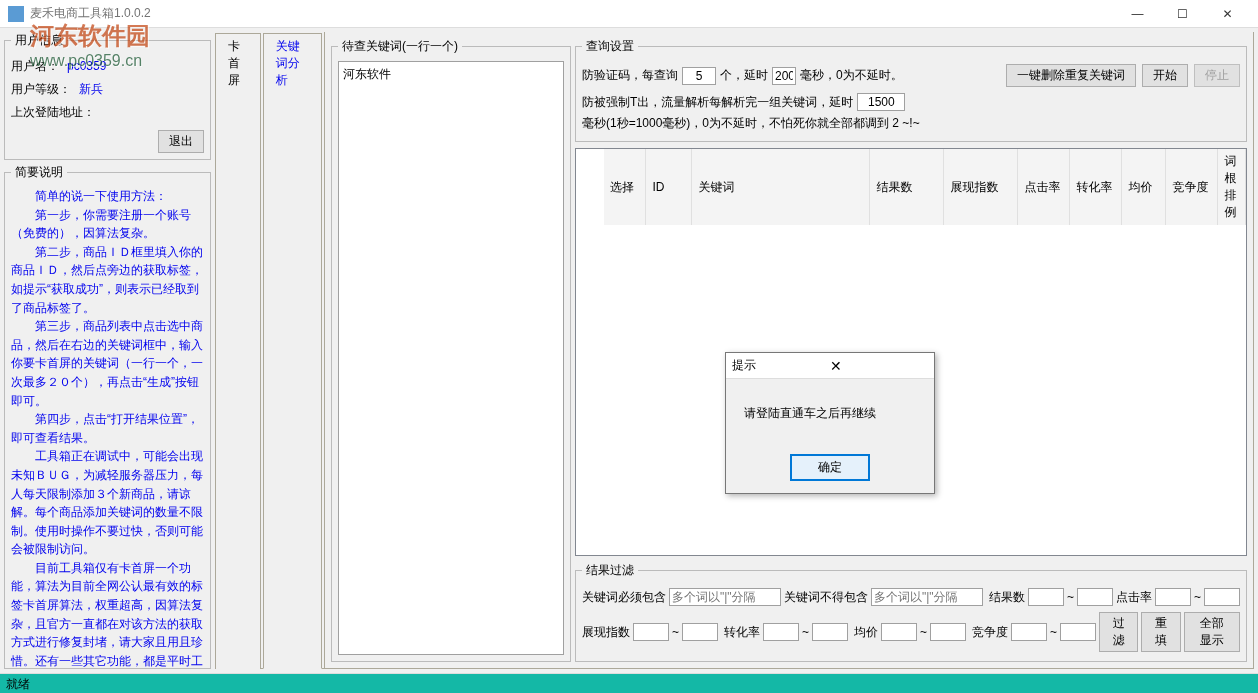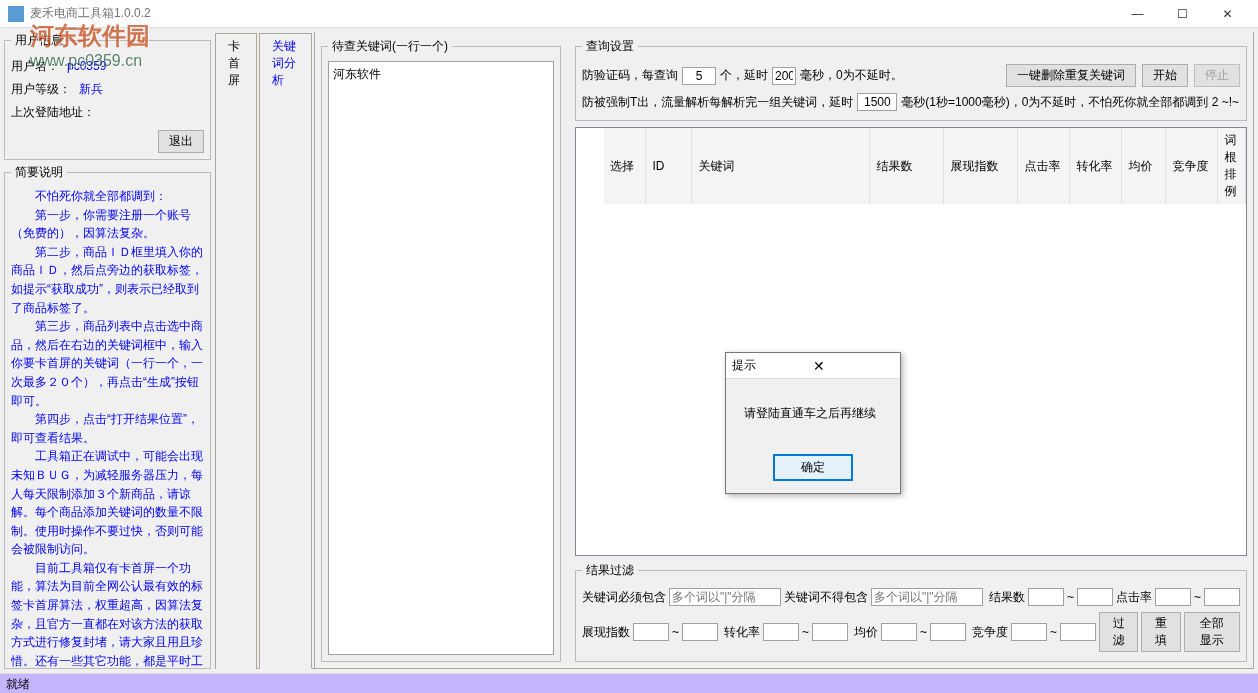--- a/index.html
+++ b/index.html
@@ -34,44 +34,44 @@
     .instructions { flex: 1; overflow-y: auto; }
     .instructions .text { color: #0000ee; line-height: 1.55; font-size: 12px; }
     .instructions .text p { text-indent: 2em; margin: 0; }
     
     .main { flex: 1; padding: 4px 4px 4px 0; display: flex; flex-direction: row; }
     
     .tabs { display: flex; border-bottom: 1px solid #aca899; background: #f0f0f0; }
     .tab { padding: 4px 12px; border: 1px solid #aca899; border-bottom: none; margin-right: 2px; background: #f0f0f0; cursor: pointer; position: relative; top: 1px; }
     .tab.active { background: #f0f0f0; color: #0000ee; border-bottom: 1px solid #f0f0f0; z-index: 1; }
     
-    .tab-content { flex: 1; border: 1px solid #aca899; border-top: none; padding: 6px; display: flex; gap: 14px; }
+    .tab-content { flex: 1; border: 1px solid #aca899; border-top: none; padding: 6px; display: flex; gap: 4px; }
     
     .keyword-panel { width: 240px; display: flex; flex-direction: column; }
     .keyword-panel textarea { flex: 1; resize: none; border: 1px solid #a0a0a0; padding: 4px; font-size: 12px; font-family: inherit; }
     
     .right-panel { flex: 1; display: flex; flex-direction: column; gap: 6px; }
     
     .query-settings .setting-row { display: flex; align-items: center; gap: 4px; padding: 3px 0; flex-wrap: wrap; }
     .query-settings input[type="text"] { width: 34px; border: 1px solid #a0a0a0; padding: 1px 2px; text-align: center; }
     .query-settings .btns { margin-left: auto; display: flex; gap: 6px; }
     
     .table-wrap { flex: 1; border: 1px solid #828790; background: #fff; overflow: auto; padding-left: 28px; }
     table { width: 100%; border-collapse: collapse; }
     th { text-align: left; padding: 4px 6px; background: #f4f4f4; border-right: 1px solid #e0e0e0; font-weight: normal; font-size: 12px; }
     
     .result-filter .filter-row { display: flex; align-items: center; gap: 3px; padding: 3px 0; }
     .result-filter input[type="text"] { border: 1px solid #a0a0a0; padding: 1px 2px; font-size: 12px; }
     .result-filter .wide-input { width: 112px; }
     .result-filter .small-input { width: 36px; }
     .result-filter .filter-label { white-space: nowrap; }
     
-    .statusbar { height: 20px; background: #c4b5fd; border-top: 1px solid #ddd; padding: 2px 6px; font-size: 12px; }
-    
-    .dialog { position: absolute; top: 352px; left: 725px; width: 176px; background: #f0f0f0; border: 1px solid #777; box-shadow: 2px 2px 6px rgba(0,0,0,0.3); z-index: 2000; }
+    .statusbar { height: 20px; background: #14b8a6; border-top: 1px solid #ddd; padding: 2px 6px; font-size: 12px; }
+    
+    .dialog { position: absolute; top: 352px; left: 725px; width: 210px; background: #f0f0f0; border: 1px solid #777; box-shadow: 2px 2px 6px rgba(0,0,0,0.3); z-index: 2000; }
     .dialog-title { display: flex; align-items: center; padding: 4px 6px; background: #fff; border-bottom: 1px solid #ddd; }
     .dialog-title span { flex: 1; }
     .dialog-close { cursor: pointer; font-size: 14px; padding: 0 4px; }
     .dialog-body { padding: 26px 18px; }
     .dialog-footer { text-align: center; padding: 6px 12px 12px; }
     .dialog-footer button { padding: 3px 26px; border: 2px solid #0078d7; background: #e5f1fb; }
   </style>
 </head>
 <body>
 
@@ -96,21 +96,21 @@
       <legend>用户信息</legend>
       <div class="row"><span class="label">用户名：</span><span class="value">pc0359</span></div>
       <div class="row"><span class="label">用户等级：</span><span class="value">新兵</span></div>
       <div class="row"><span class="label">上次登陆地址：</span><span class="value"></span></div>
       <div class="logout-row"><button>退出</button></div>
     </fieldset>
 
     <fieldset class="instructions">
       <legend>简要说明</legend>
       <div class="text">
-        <p style="text-indent:2em">不怕死你就全部都调到：</p>
+        <p style="text-indent:2em">简单的说一下使用方法：</p>
         <p>第一步，你需要注册一个账号（免费的），因算法复杂。</p>
         <p>第二步，商品ＩＤ框里填入你的商品ＩＤ，然后点旁边的获取标签，如提示“获取成功”，则表示已经取到了商品标签了。</p>
         <p>第三步，商品列表中点击选中商品，然后在右边的关键词框中，输入你要卡首屏的关键词（一行一个，一次最多２０个），再点击“生成”按钮即可。</p>
         <p>第四步，点击“打开结果位置”，即可查看结果。</p>
         <p>工具箱正在调试中，可能会出现未知ＢＵＧ，为减轻服务器压力，每人每天限制添加３个新商品，请谅解。每个商品添加关键词的数量不限制。使用时操作不要过快，否则可能会被限制访问。</p>
         <p>目前工具箱仅有卡首屏一个功能，算法为目前全网公认最有效的标签卡首屏算法，权重超高，因算法复杂，且官方一直都在对该方法的获取方式进行修复封堵，请大家且用且珍惜。还有一些其它功能，都是平时工作中用得到的，后面逐步更新，敬请期待。</p>
       </div>
     </fieldset>
   </div>
 
@@ -135,21 +135,21 @@
             <input type="text" style="width: 24px;" value="2000">
             <span>毫秒，0为不延时。</span>
             <div class="btns">
               <button>一键删除重复关键词</button>
               <button>开始</button>
               <button disabled="">停止</button>
             </div>
           </div>
           <div class="setting-row">
             <span>防被强制T出，流量解析每解析完一组关键词，延时</span>
-            <input type="text" style="width: 40px;" value="1500">
+            <input type="text" style="width: 48px;" value="1500">
             <span>毫秒(1秒=1000毫秒)，0为不延时，不怕死你就全部都调到 2 ~!~</span>
           </div>
         </fieldset>
 
         <div class="table-wrap">
           <table>
             <thead>
               <tr>
                 <th style="width:42px">选择</th>
                 <th style="width:46px">ID</th>

